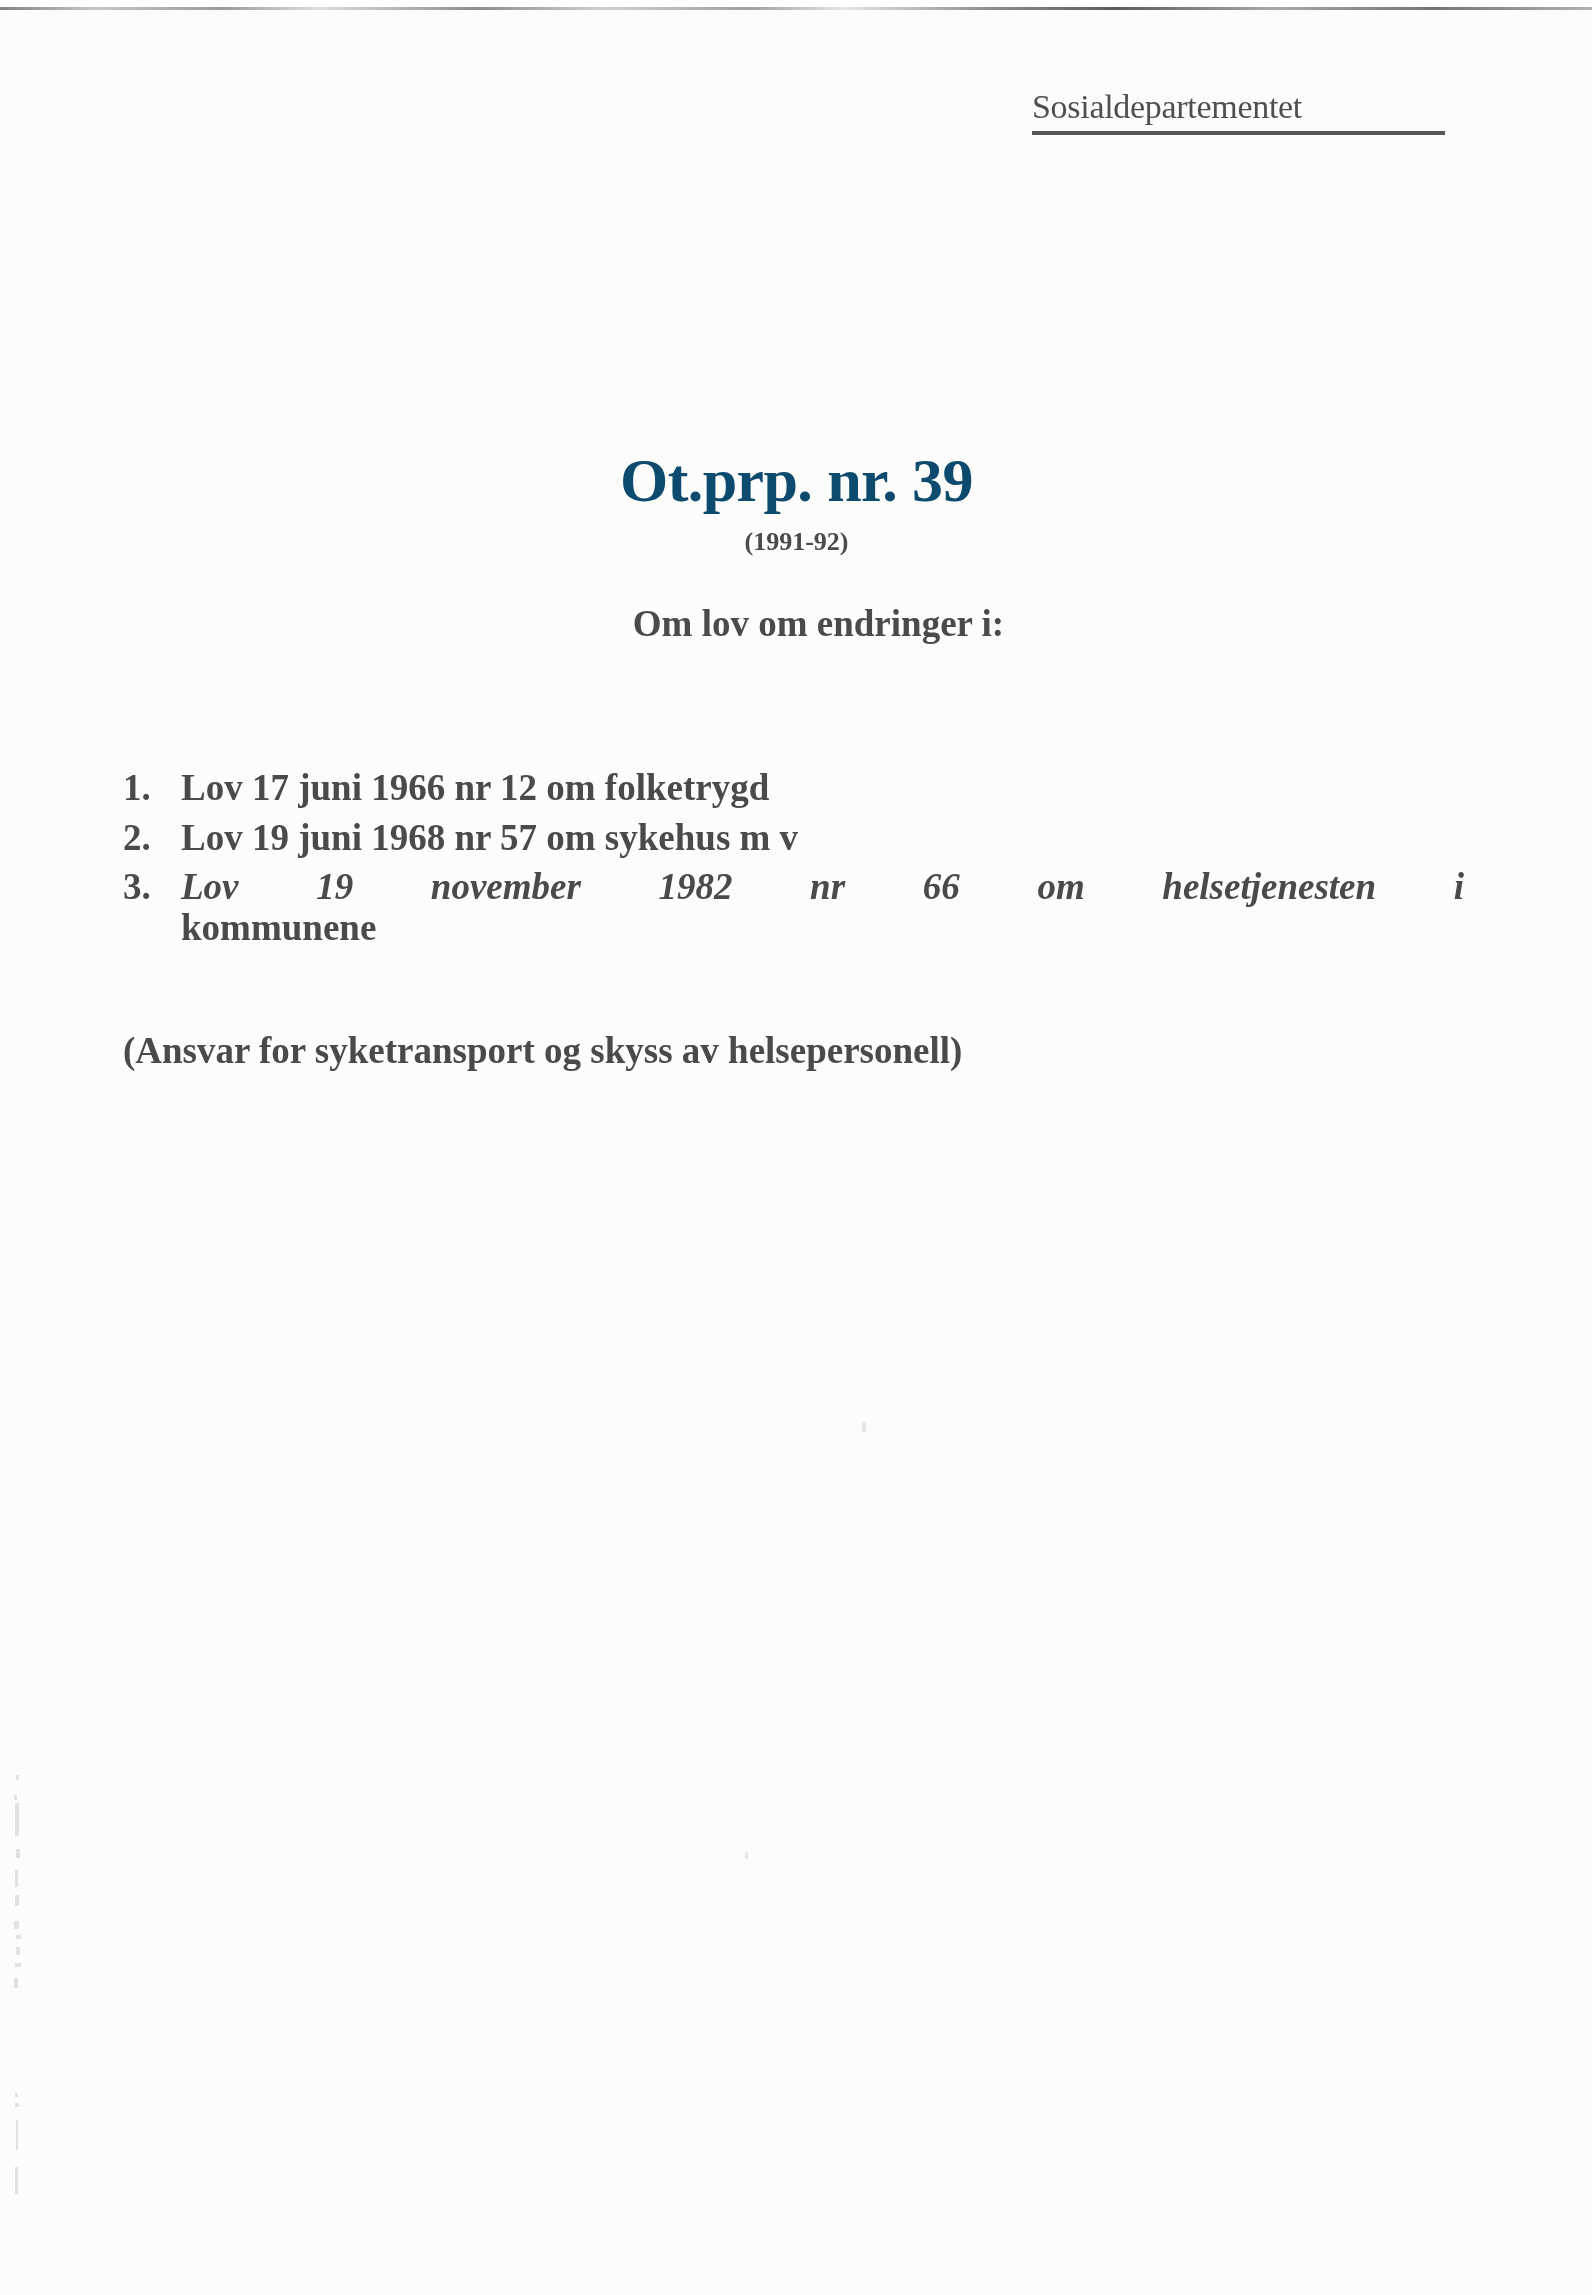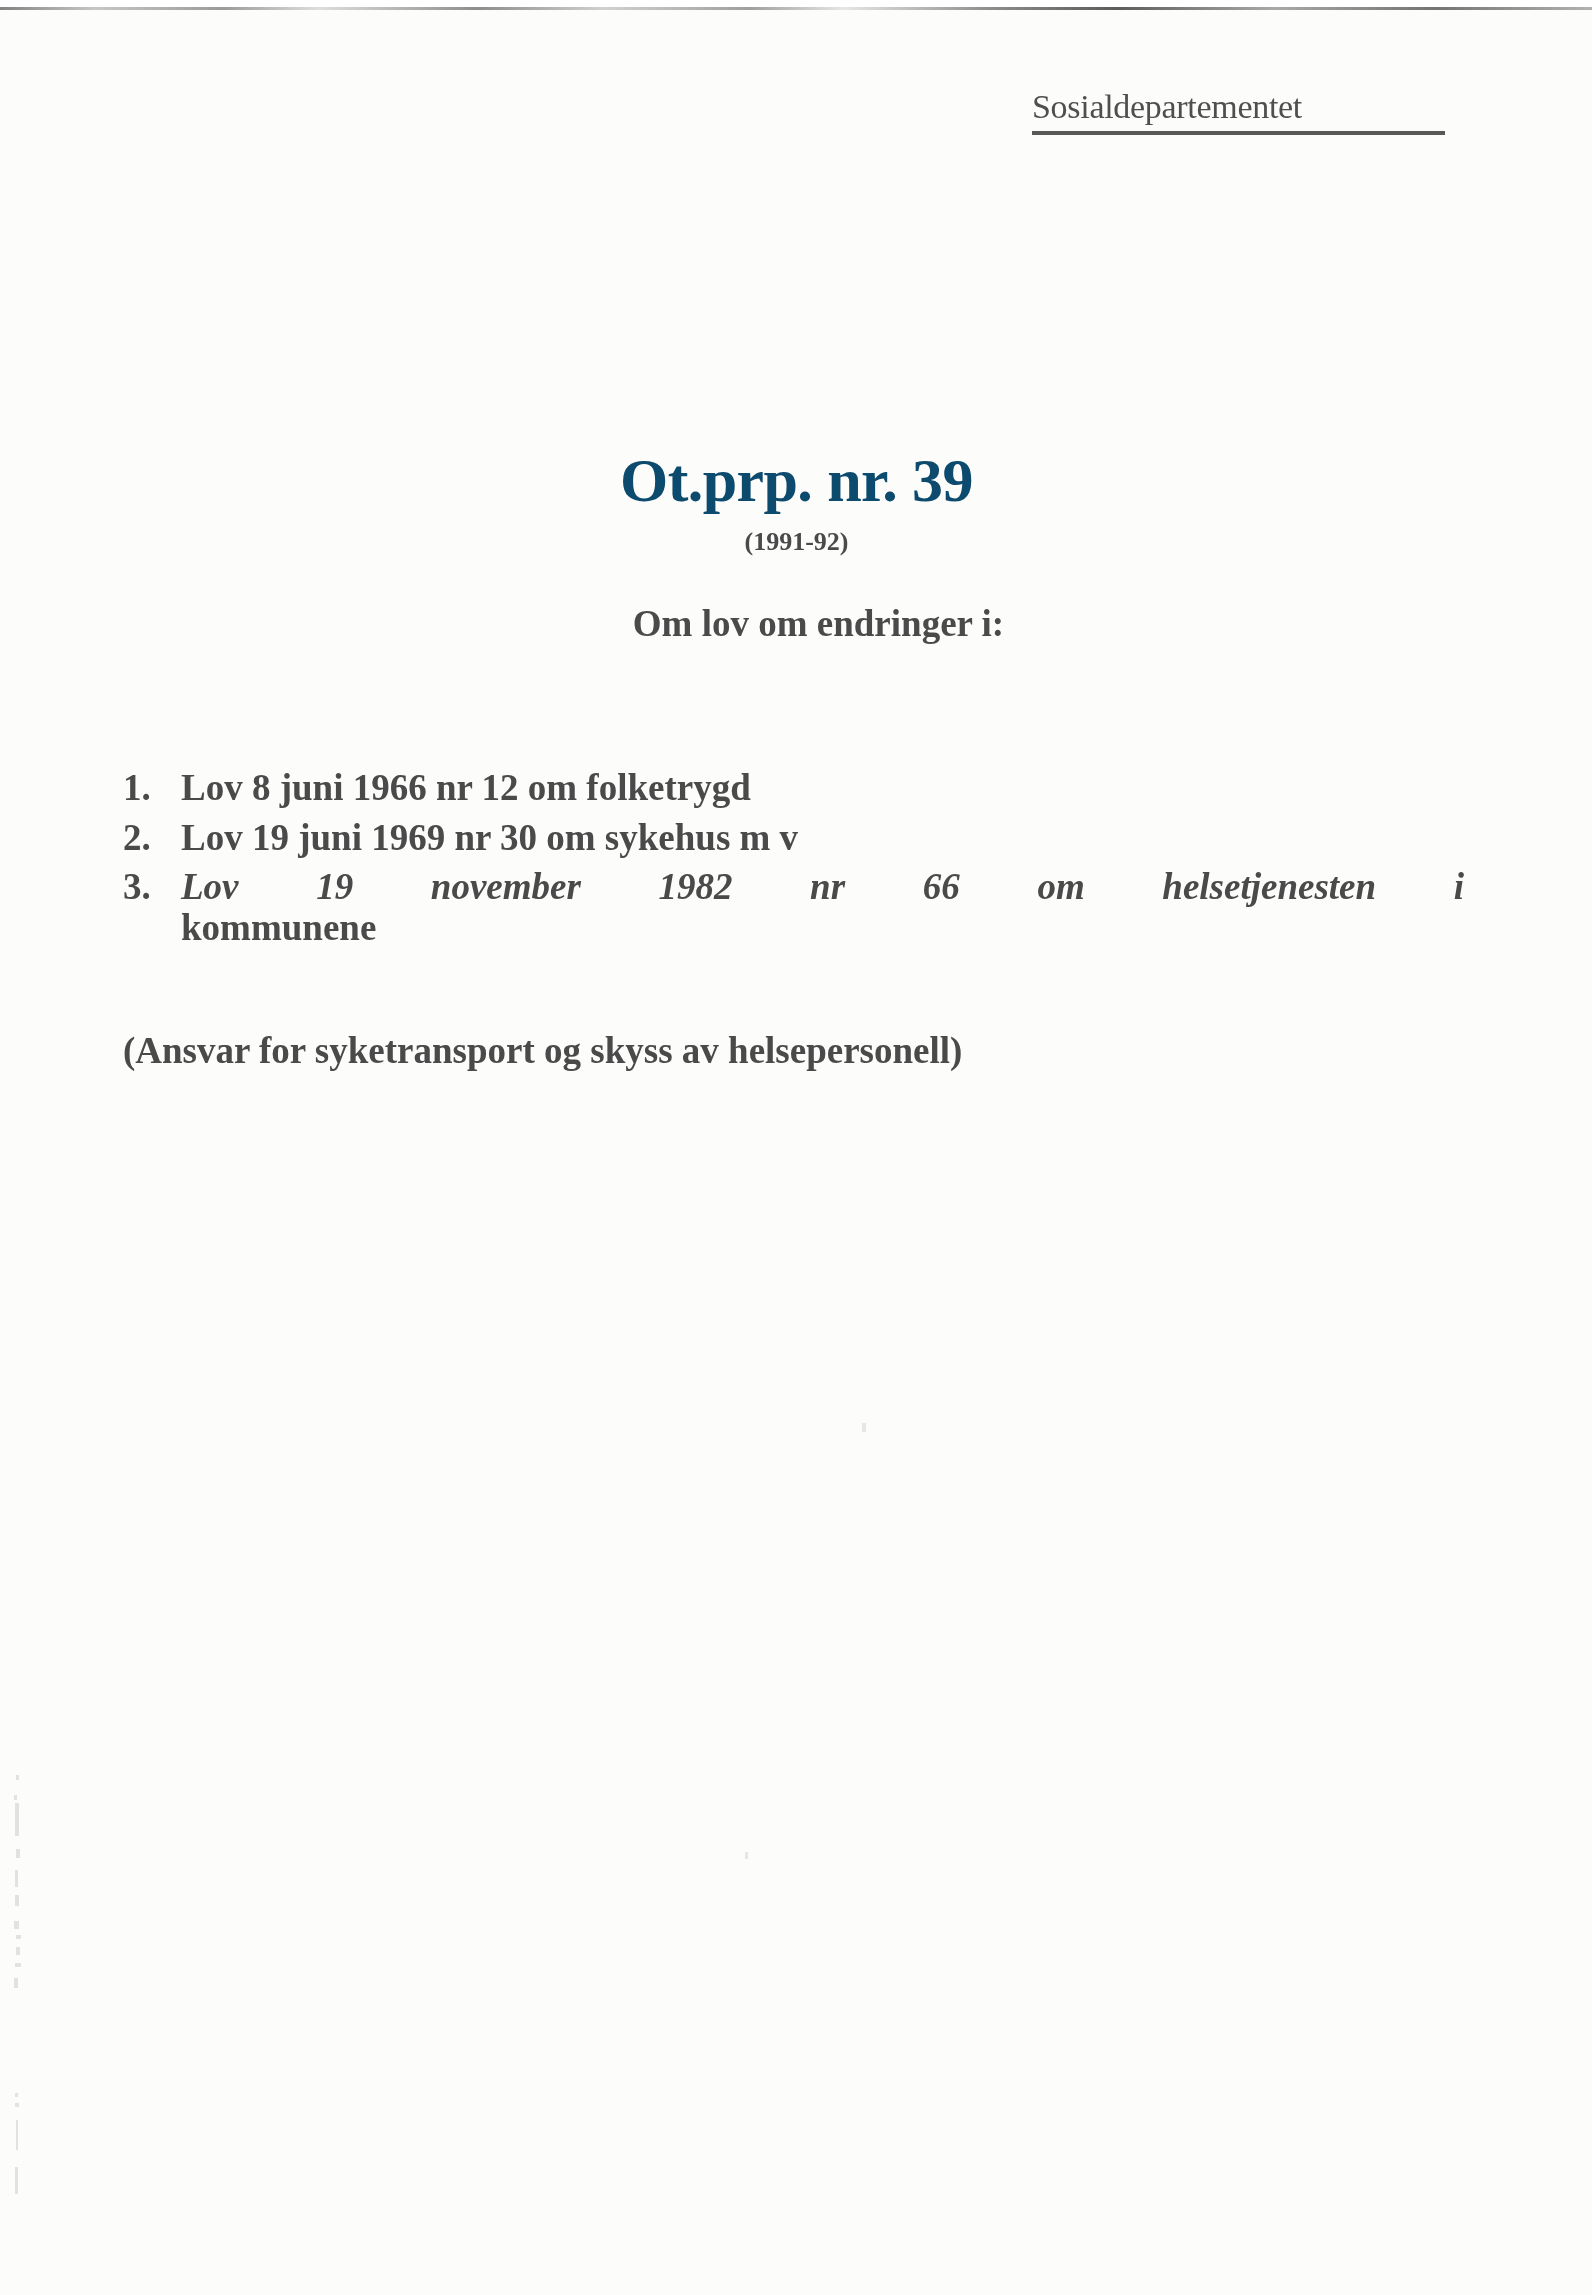--- a/index.html
+++ b/index.html
@@ -212,26 +212,26 @@
   <div class="title-block">
     <div class="doc-title">Ot.prp. nr. 39</div>
     <div class="doc-period">(1991-92)</div>
     <div class="doc-subtitle">Om lov om endringer i:</div>
   </div>
 
   <div class="law-list">
 
     <div class="law-item">
       <span class="law-num">1.</span>
-      <span class="law-text">Lov 8 juni 1966 nr 12 om folketrygd</span>
+      <span class="law-text">Lov 17 juni 1966 nr 12 om folketrygd</span>
     </div>
 
     <div class="law-item">
       <span class="law-num">2.</span>
-      <span class="law-text">Lov 19 juni 1969 nr 30 om sykehus m v</span>
+      <span class="law-text">Lov 19 juni 1968 nr 57 om sykehus m v</span>
     </div>
 
     <div class="law-item justified">
       <span class="law-num">3.</span>
       <span class="law-text">
         <span class="line-a">Lov 19 november 1982 nr 66 om helsetjenesten i</span>
         <span class="line-b">kommunene</span>
       </span>
     </div>
 

